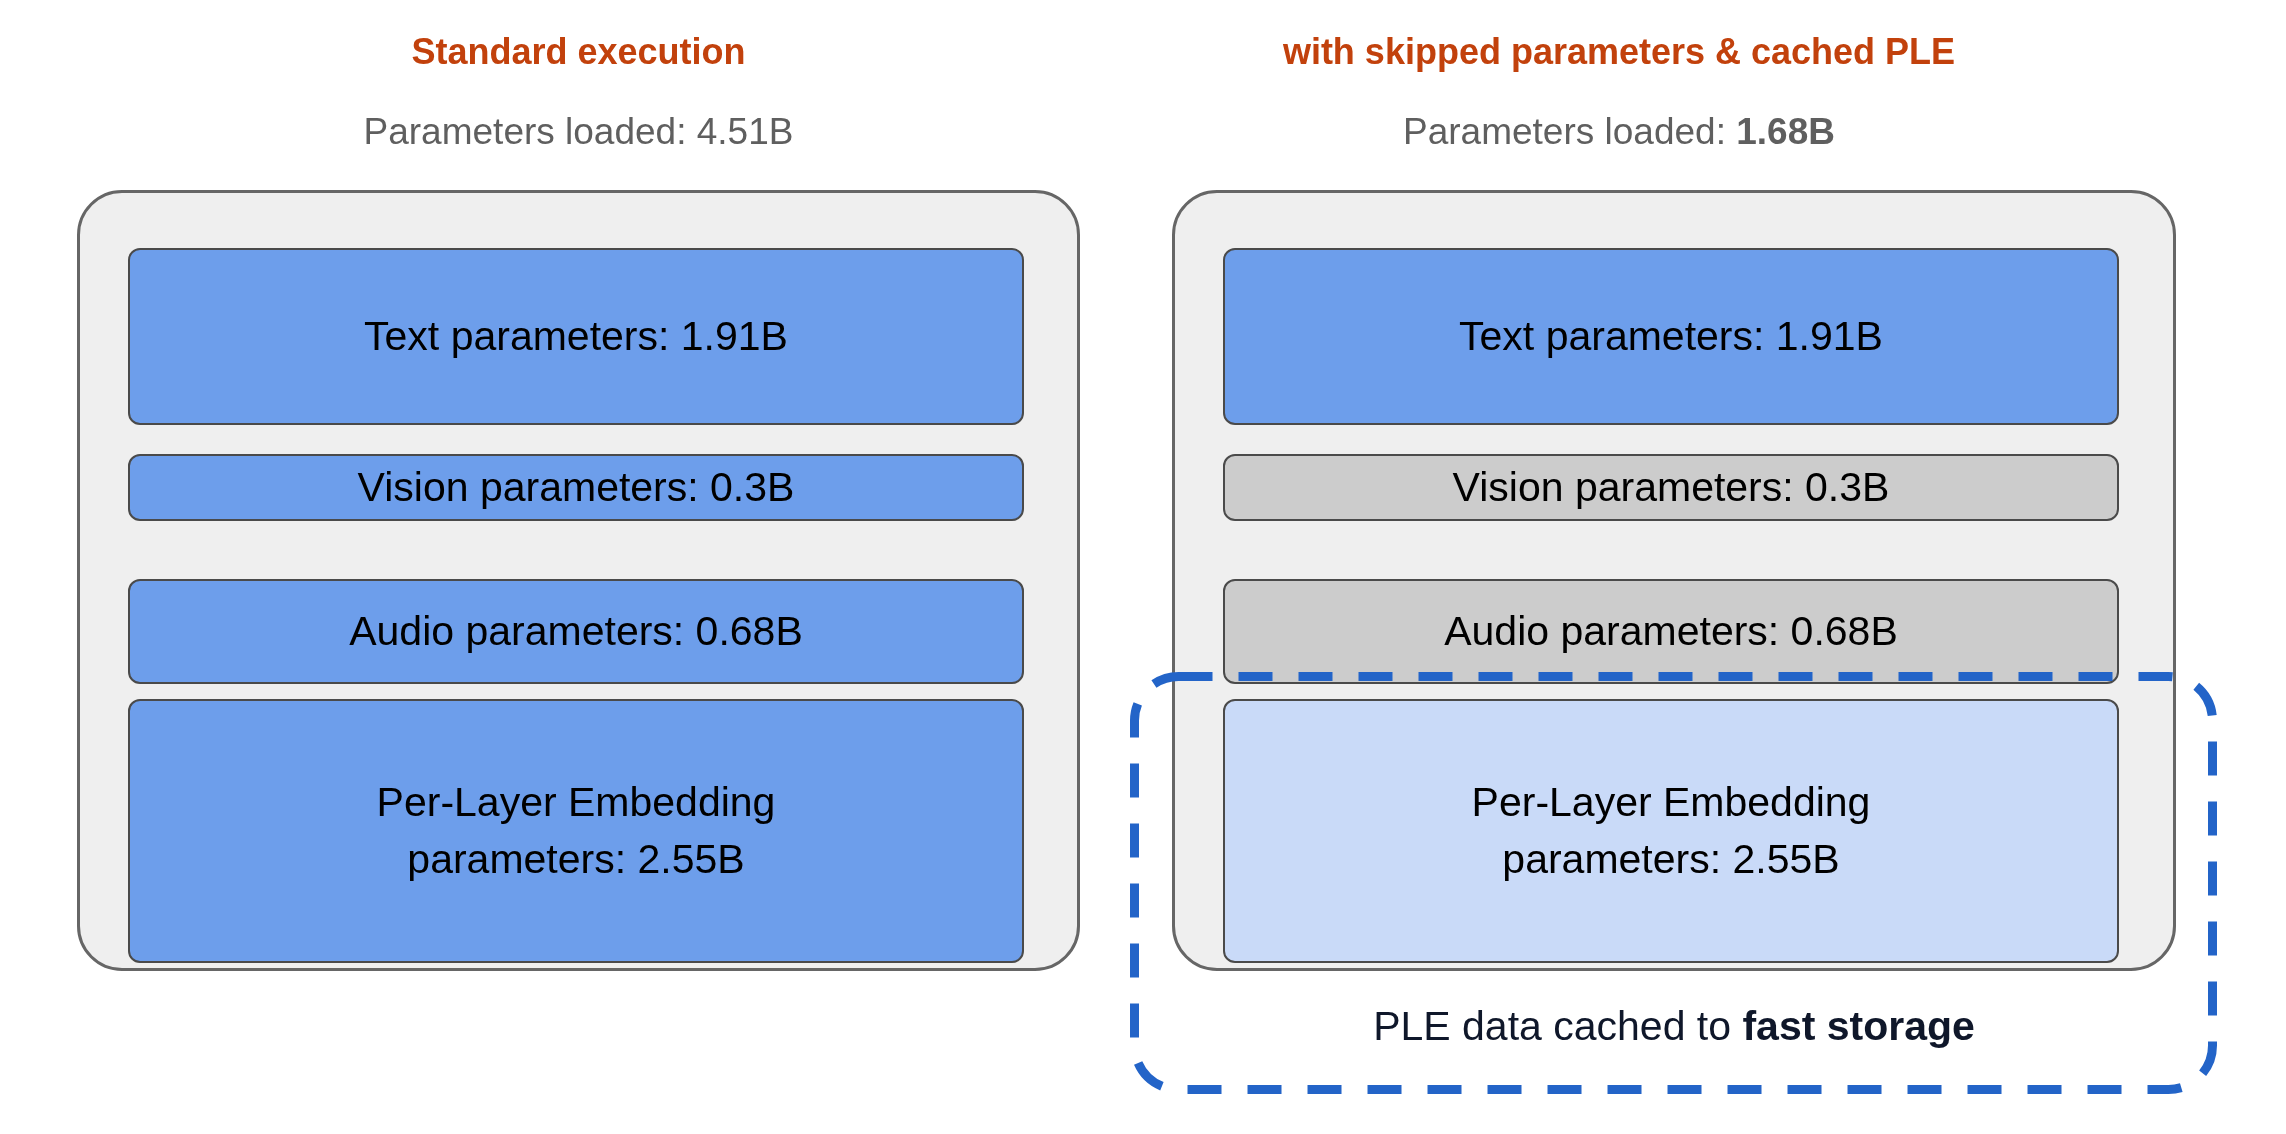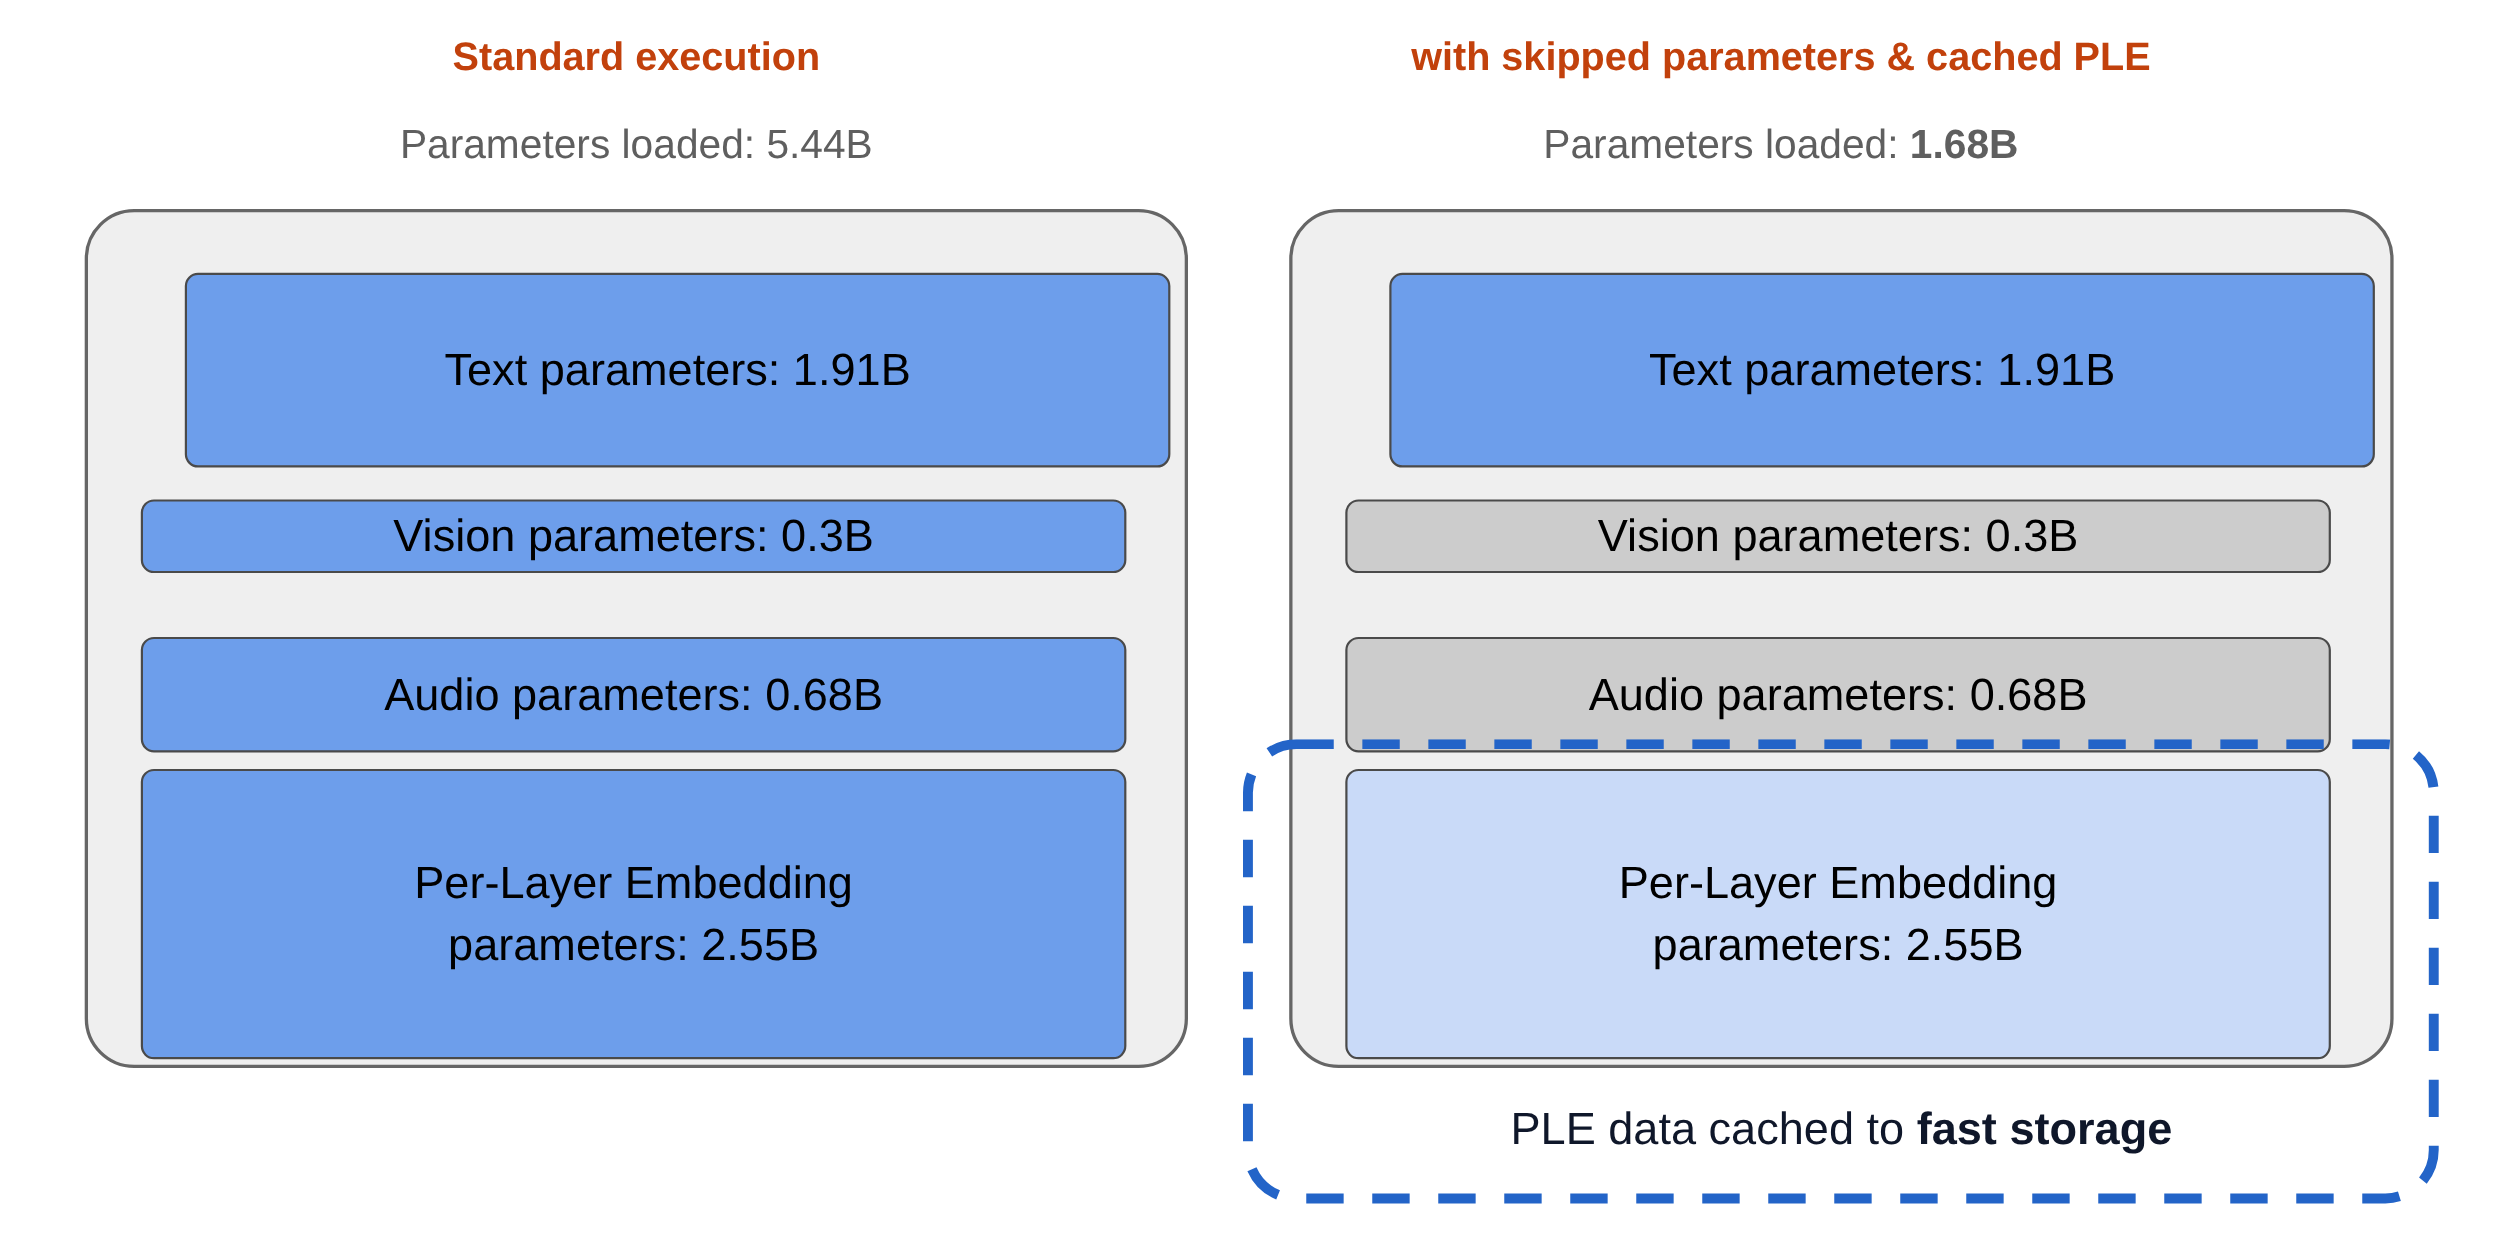--- a/index.html
+++ b/index.html
@@ -40,21 +40,21 @@
 
   .param-box {
     position: absolute; left: 48px; width: 896px;
     border: 2px solid #4a4a4a;
     border-radius: 12px;
     display: flex; flex-direction: column;
     align-items: center; justify-content: center;
     font-size: 41px; color: #000000;
     line-height: 1.4; text-align: center;
   }
-  .box-text   { top: 55px;  height: 177px; margin-left: 40px; }
+  .box-text   { top: 55px;  height: 177px; }
   .box-vision { top: 261px; height: 67px;  }
   .box-audio  { top: 358px; height: 105px; margin-top: 28px; }
   .box-ple    { top: 506px; height: 264px; }
 
   .fill-blue      { background: #6d9eeb; }
   .fill-gray      { background: #cccccc; }
   .fill-lightblue { background: #c9daf8; }
 
   .dashed-outline-svg {
     position: absolute;
@@ -69,21 +69,21 @@
     font-size: 41px; color: #0f172a;
     line-height: 1.3;
     z-index: 6;
   }
   .cache-caption .bold-val { font-weight: 700; }
 </style>
 </head>
 <body>
 
 <div class="panel-title title-left">Standard execution</div>
-<div class="panel-subtitle subtitle-left"><span>Parameters loaded: </span><span>5.44B</span></div>
+<div class="panel-subtitle subtitle-left"><span>Parameters loaded: </span><span>4.51B</span></div>
 
 <div class="container container-left">
   <div class="param-box box-text fill-blue">
     <span>Text parameters: 1.91B</span>
   </div>
   <div class="param-box box-vision fill-blue">
     <span>Vision parameters: 0.3B</span>
   </div>
   <div class="param-box box-audio fill-blue">
     <span>Audio parameters: 0.68B</span>

